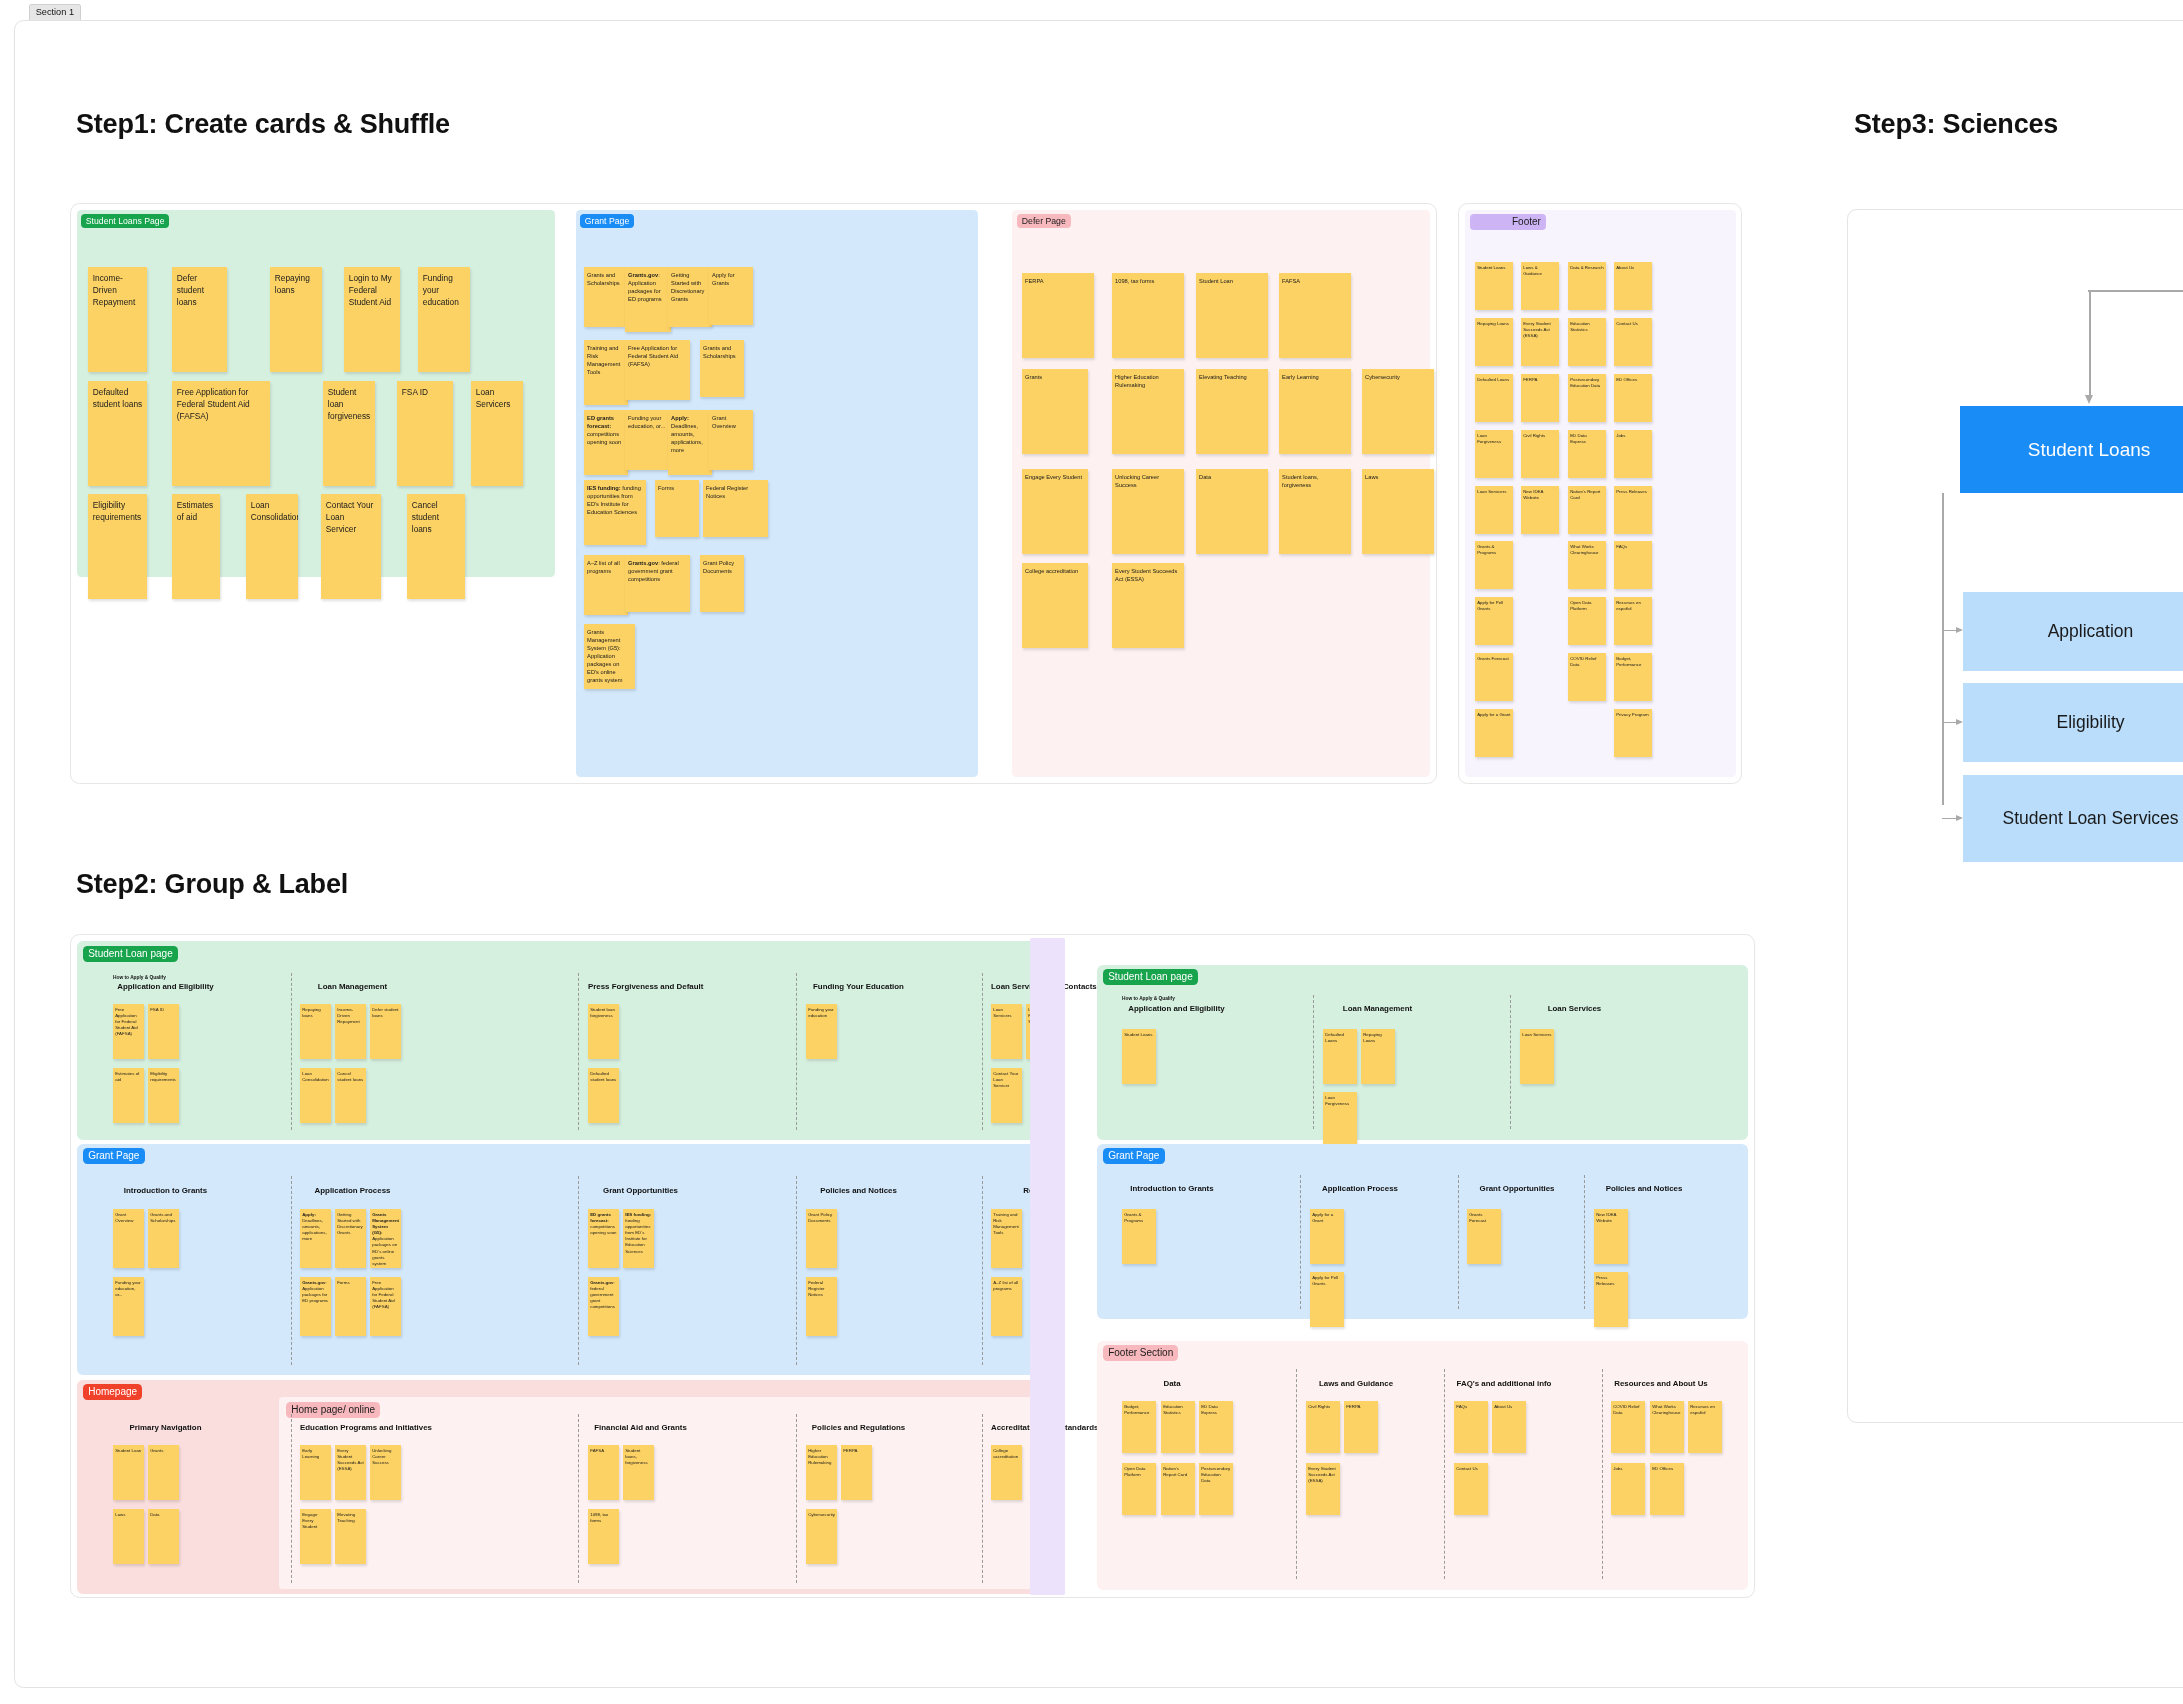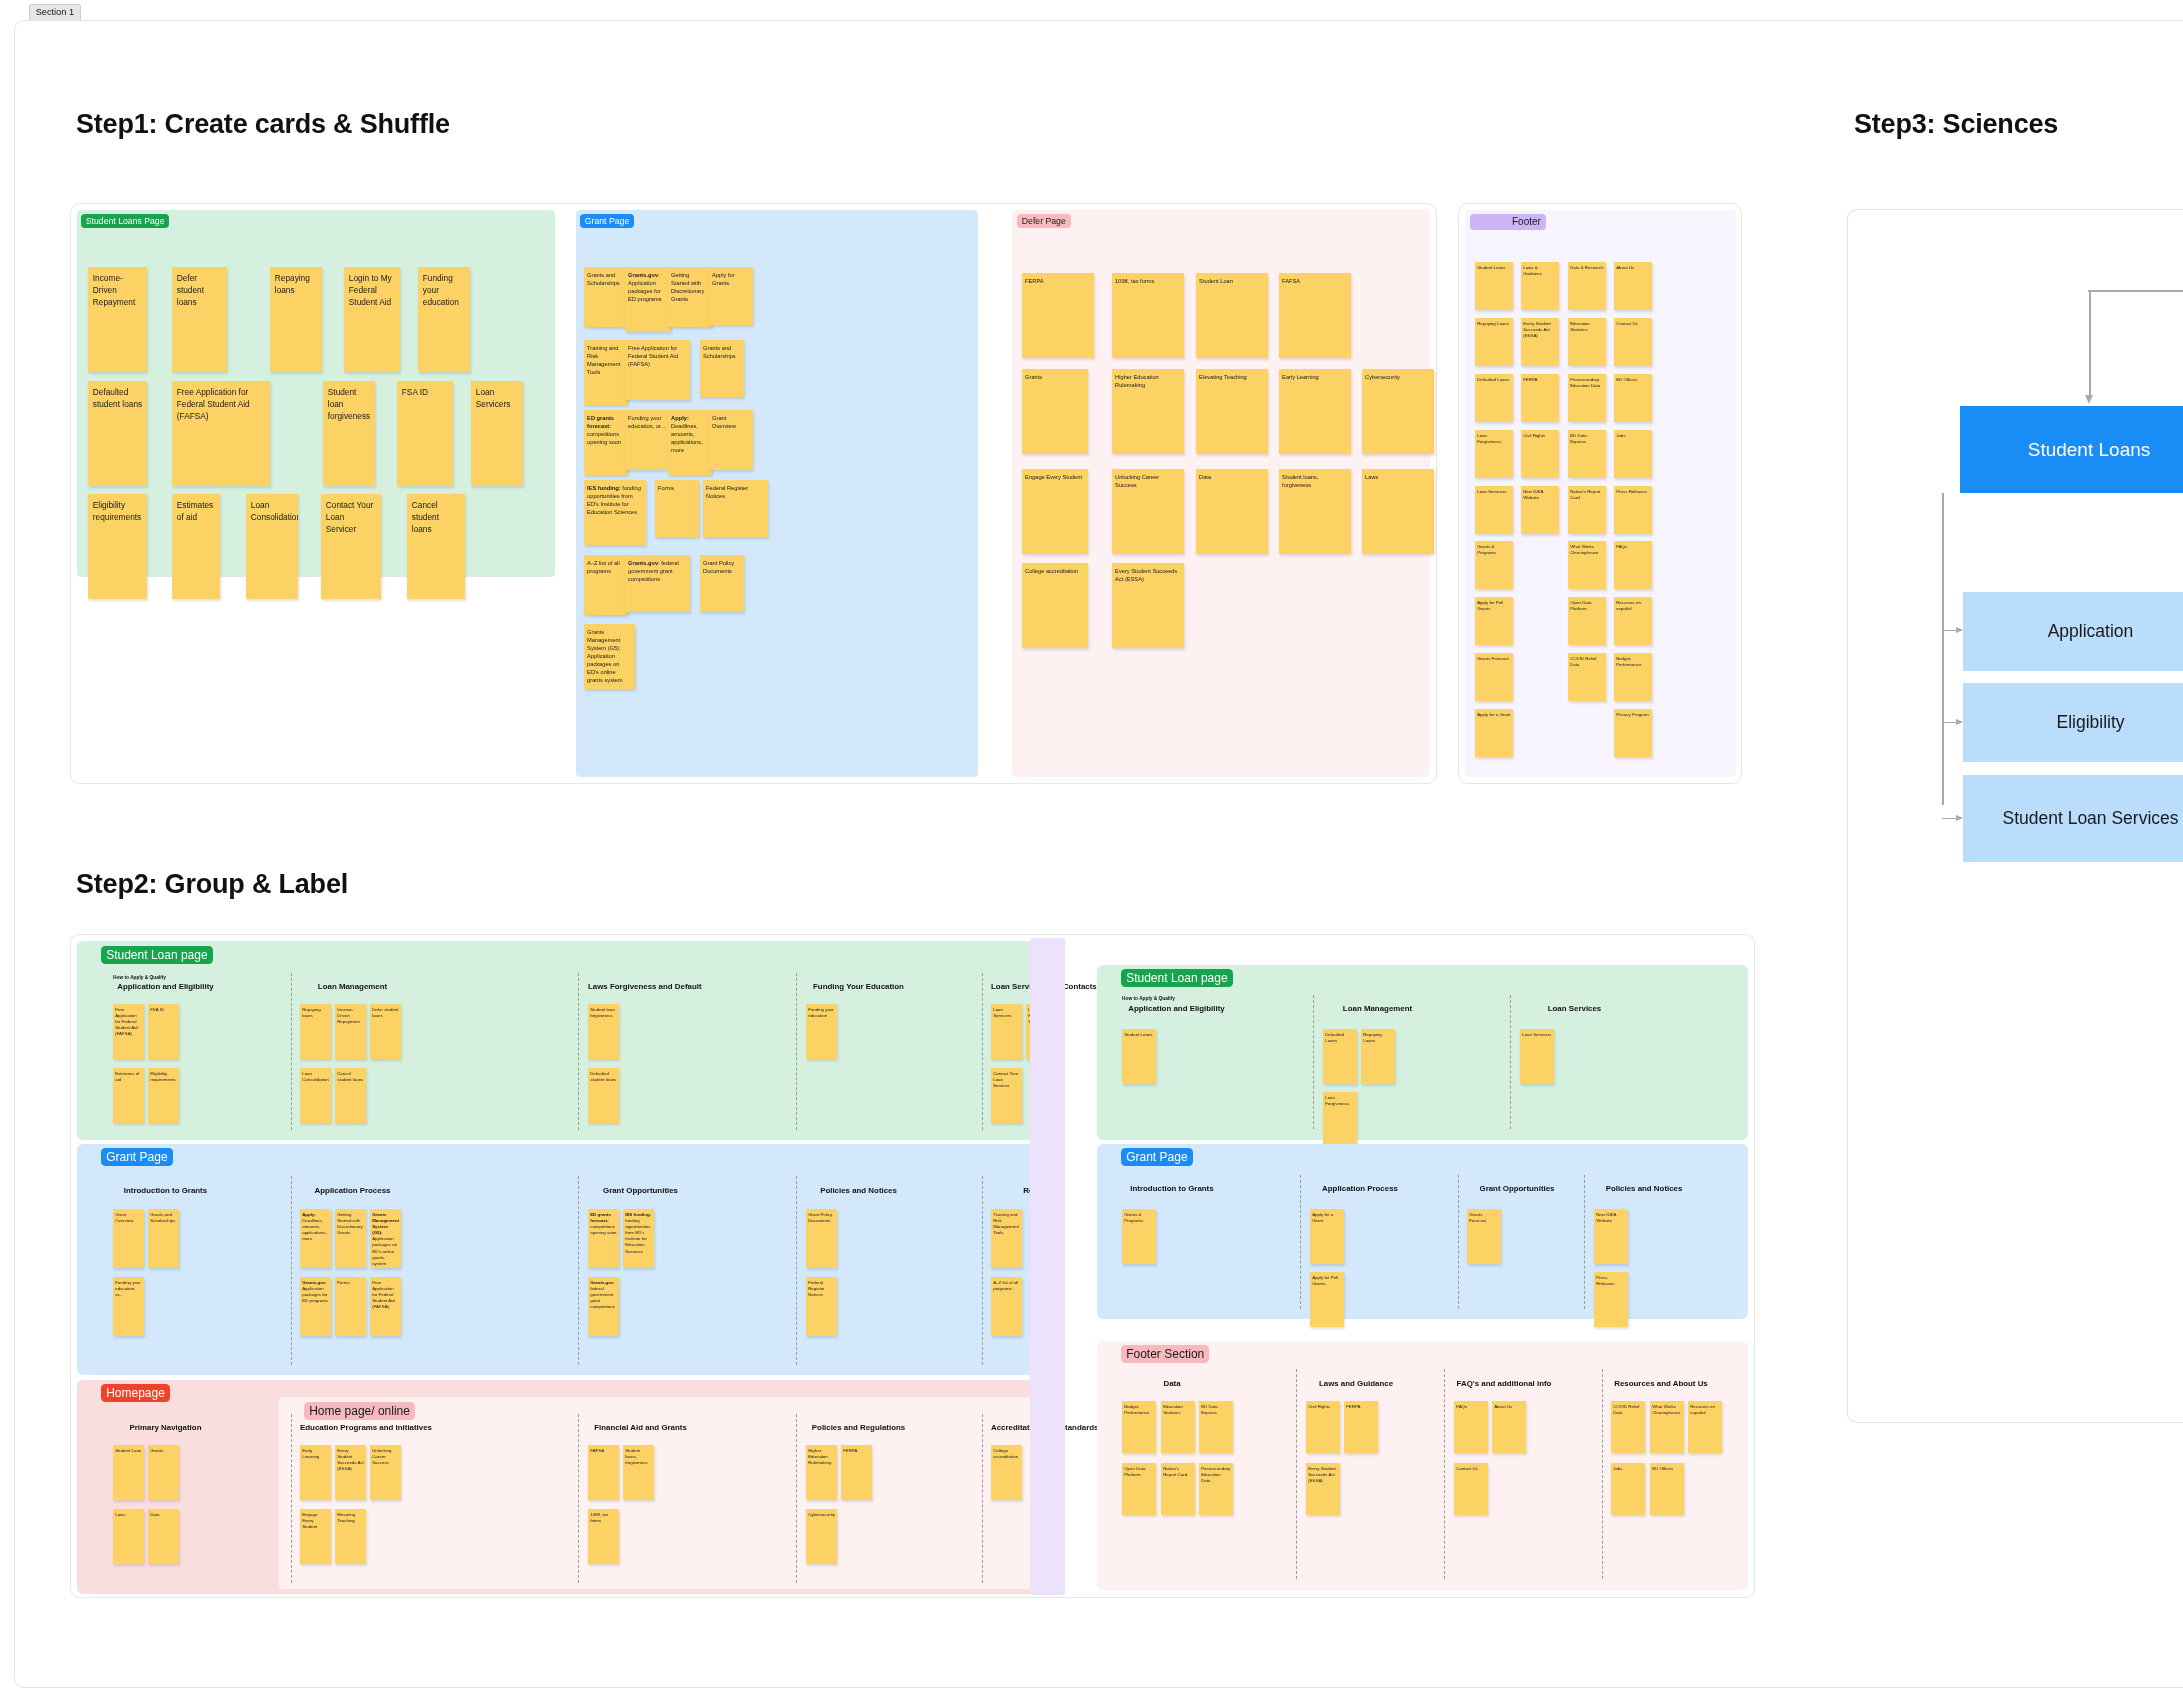--- a/index.html
+++ b/index.html
@@ -34,21 +34,21 @@
     font-size:8.3px; line-height:1.45; padding:5.2px 4.8px; overflow:hidden;
   }
   .note.sm{ font-size:5.7px; line-height:1.42; padding:3.5px 3.1px; }
   .note.xs{ font-size:4.4px; line-height:1.4; padding:2.6px 2.2px; }
   .note b{ font-weight:bold; }
 
   
   .grp{ position:absolute; border-radius:6.1px; }
   .grp-tag{
     position:absolute; left:7.9px; top:6.1px; border-radius:4.4px;
-    font-size:12px; padding:2.6px 5.2px 3.1px; color:#fff; line-height:1; white-space:nowrap;margin-left:18px;
+    font-size:10px; padding:2.6px 5.2px 3.1px; color:#fff; line-height:1; white-space:nowrap;
   }
   .col-title{ position:absolute; font-size:7.9px; font-weight:bold; color:#111; text-align:center; white-space:nowrap;}
   .col-kicker{ position:absolute; font-size:4.8px; font-weight:bold; color:#111; white-space:nowrap;}
   .vdash{ position:absolute; border-left:0.9px dashed #9a9a9a; }
 
   
   .tree-frame{ position:absolute; border:0.9px solid #e4e4e4; border-radius:9.6px; background:#fff; }
   .tnode{ position:absolute; display:flex; align-items:center; justify-content:center; text-align:center; }
   .tnode.lvl1{ background:#1a8cf5; color:#fff; font-size:19px; }
   .tnode.lvl2{ background:#b9ddfb; color:#1a1a1a; font-size:17.5px; line-height:1.18; }
@@ -170,21 +170,21 @@
     <div class="note xs" style="left:148px;top:1004px;width:31px;height:55px;">FSA ID</div>
     <div class="note xs" style="left:113px;top:1068px;width:31px;height:55px;">Estimates of aid</div>
     <div class="note xs" style="left:148px;top:1068px;width:31px;height:55px;">Eligibility requirements</div>
     <div class="col-title" style="left:300px;top:982px;width:105px;">Loan Management</div>
     <div class="vdash" style="left:291px;top:973px;height:157px;"></div>
     <div class="note xs" style="left:300px;top:1004px;width:31px;height:55px;">Repaying loans</div>
     <div class="note xs" style="left:335px;top:1004px;width:31px;height:55px;">Income-Driven Repayment</div>
     <div class="note xs" style="left:370px;top:1004px;width:31px;height:55px;">Defer student loans</div>
     <div class="note xs" style="left:300px;top:1068px;width:31px;height:55px;">Loan Consolidation</div>
     <div class="note xs" style="left:335px;top:1068px;width:31px;height:55px;">Cancel student loans</div>
-    <div class="col-title" style="left:588px;top:982px;width:105px;">Laws Forgiveness and Default</div>
+    <div class="col-title" style="left:588px;top:982px;width:105px;">Press Forgiveness and Default</div>
     <div class="vdash" style="left:578px;top:973px;height:157px;"></div>
     <div class="note xs" style="left:588px;top:1004px;width:31px;height:55px;">Student loan forgiveness</div>
     <div class="note xs" style="left:588px;top:1068px;width:31px;height:55px;">Defaulted student loans</div>
     <div class="col-title" style="left:806px;top:982px;width:105px;">Funding Your Education</div>
     <div class="vdash" style="left:796px;top:973px;height:157px;"></div>
     <div class="note xs" style="left:806px;top:1004px;width:31px;height:55px;">Funding your education</div>
     <div class="col-title" style="left:991px;top:982px;width:105px;">Loan Services and Contacts</div>
     <div class="vdash" style="left:982px;top:973px;height:157px;"></div>
     <div class="note xs" style="left:991px;top:1004px;width:31px;height:55px;">Loan Servicers</div>
     <div class="note xs" style="left:1026px;top:1004px;width:31px;height:55px;">Login to My Federal Student Aid</div>

